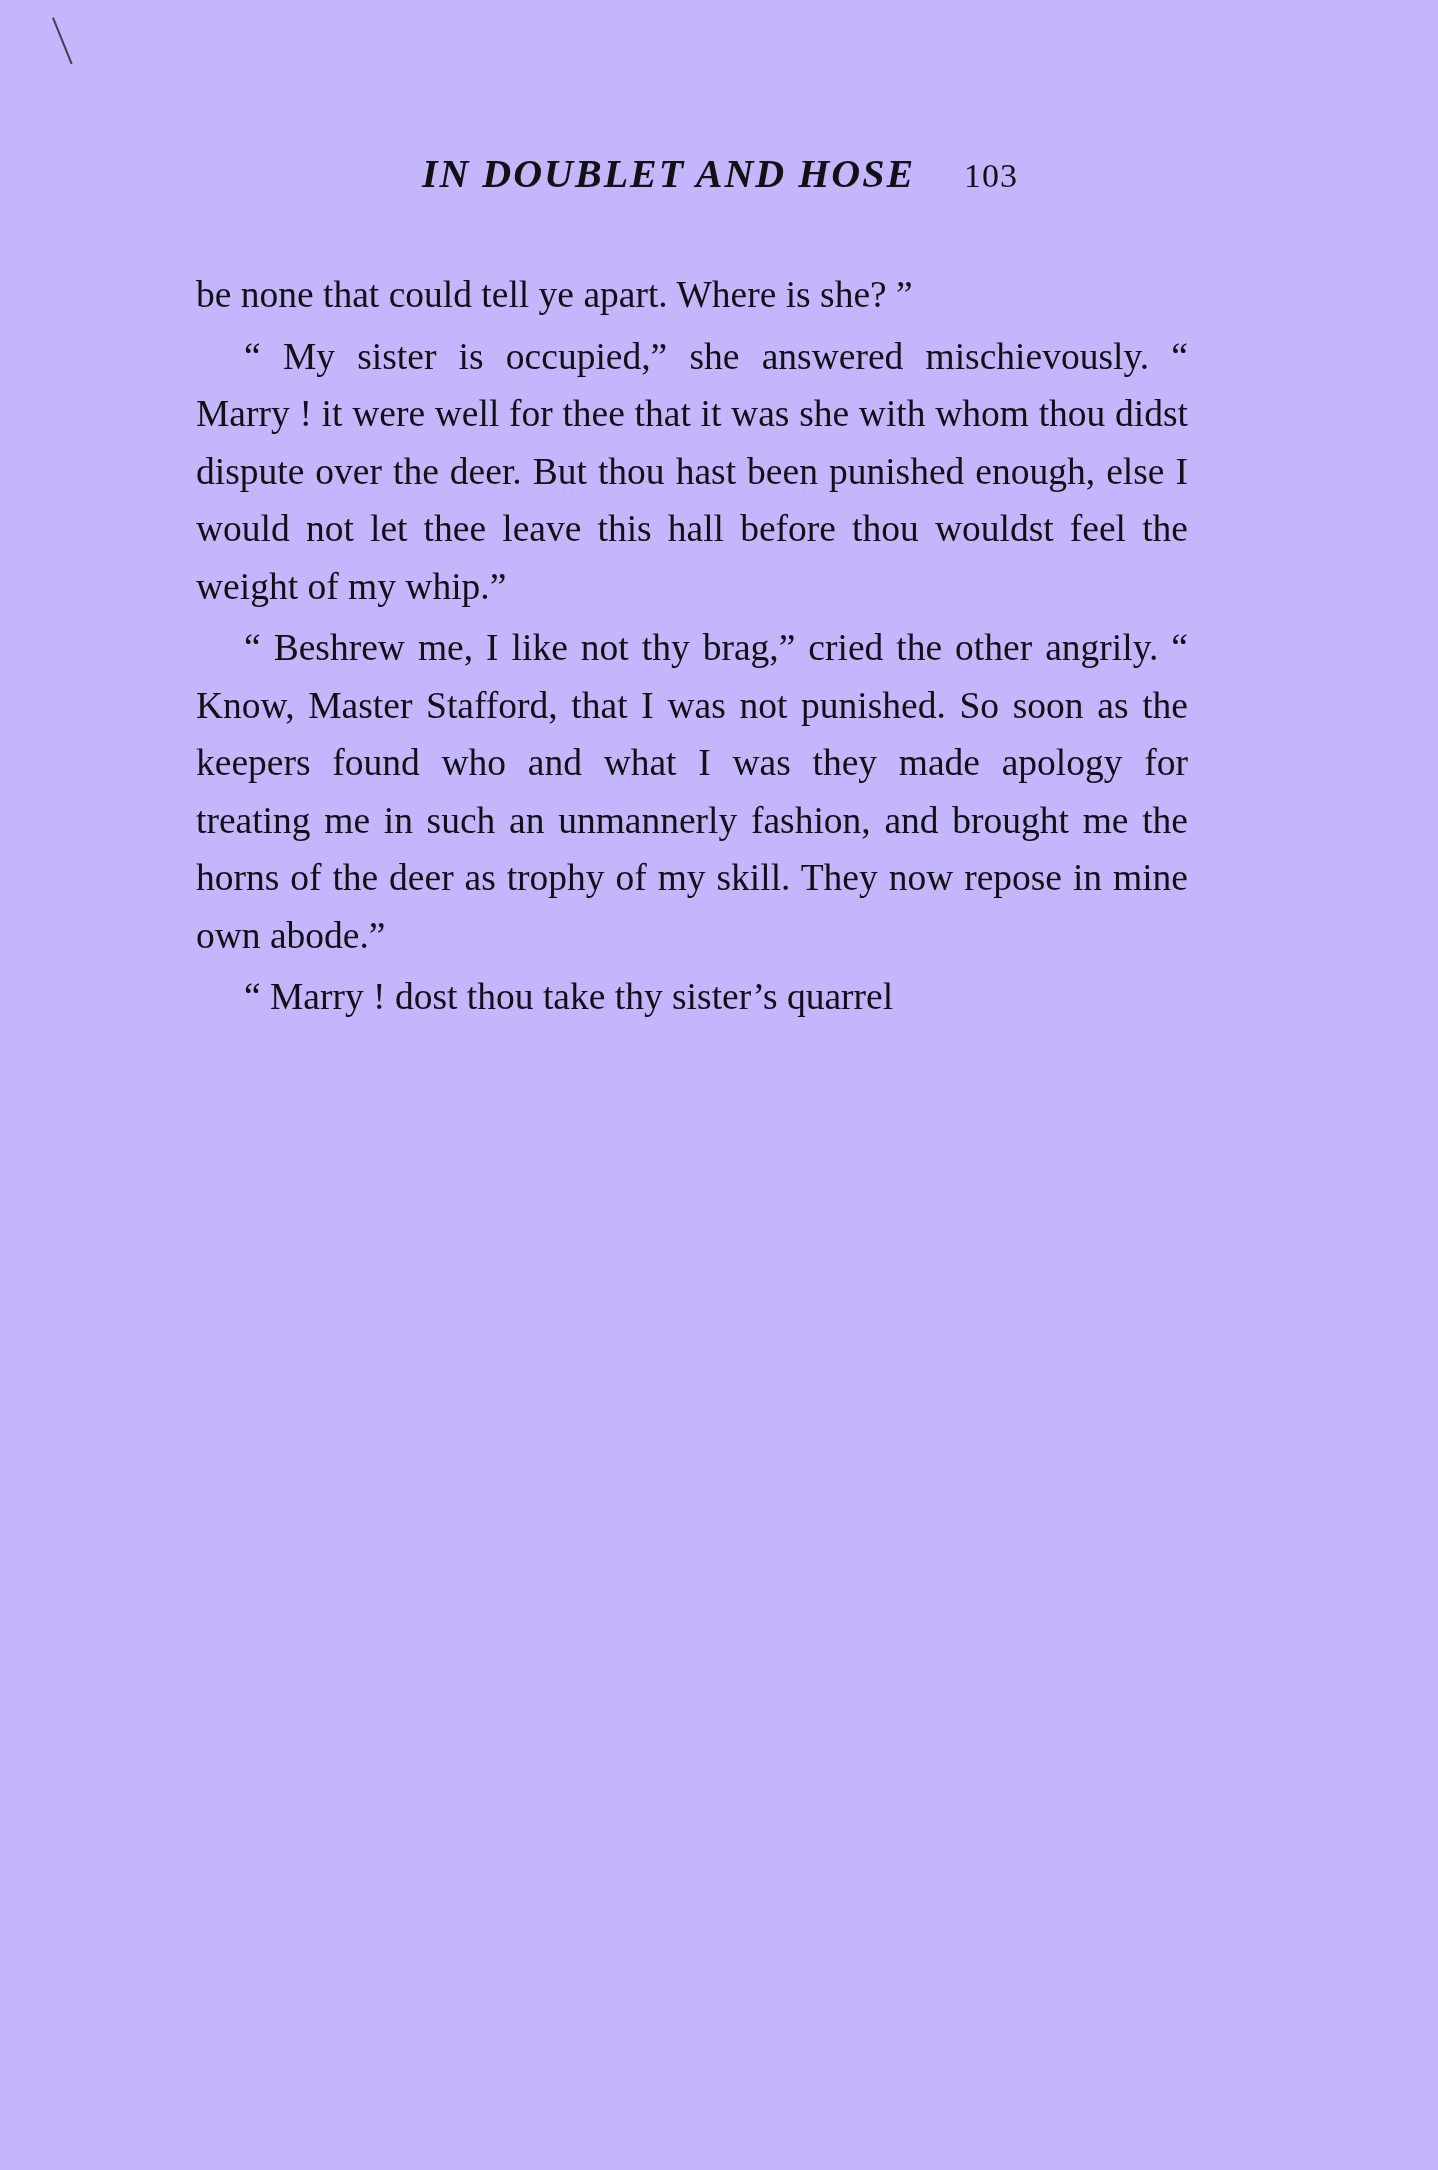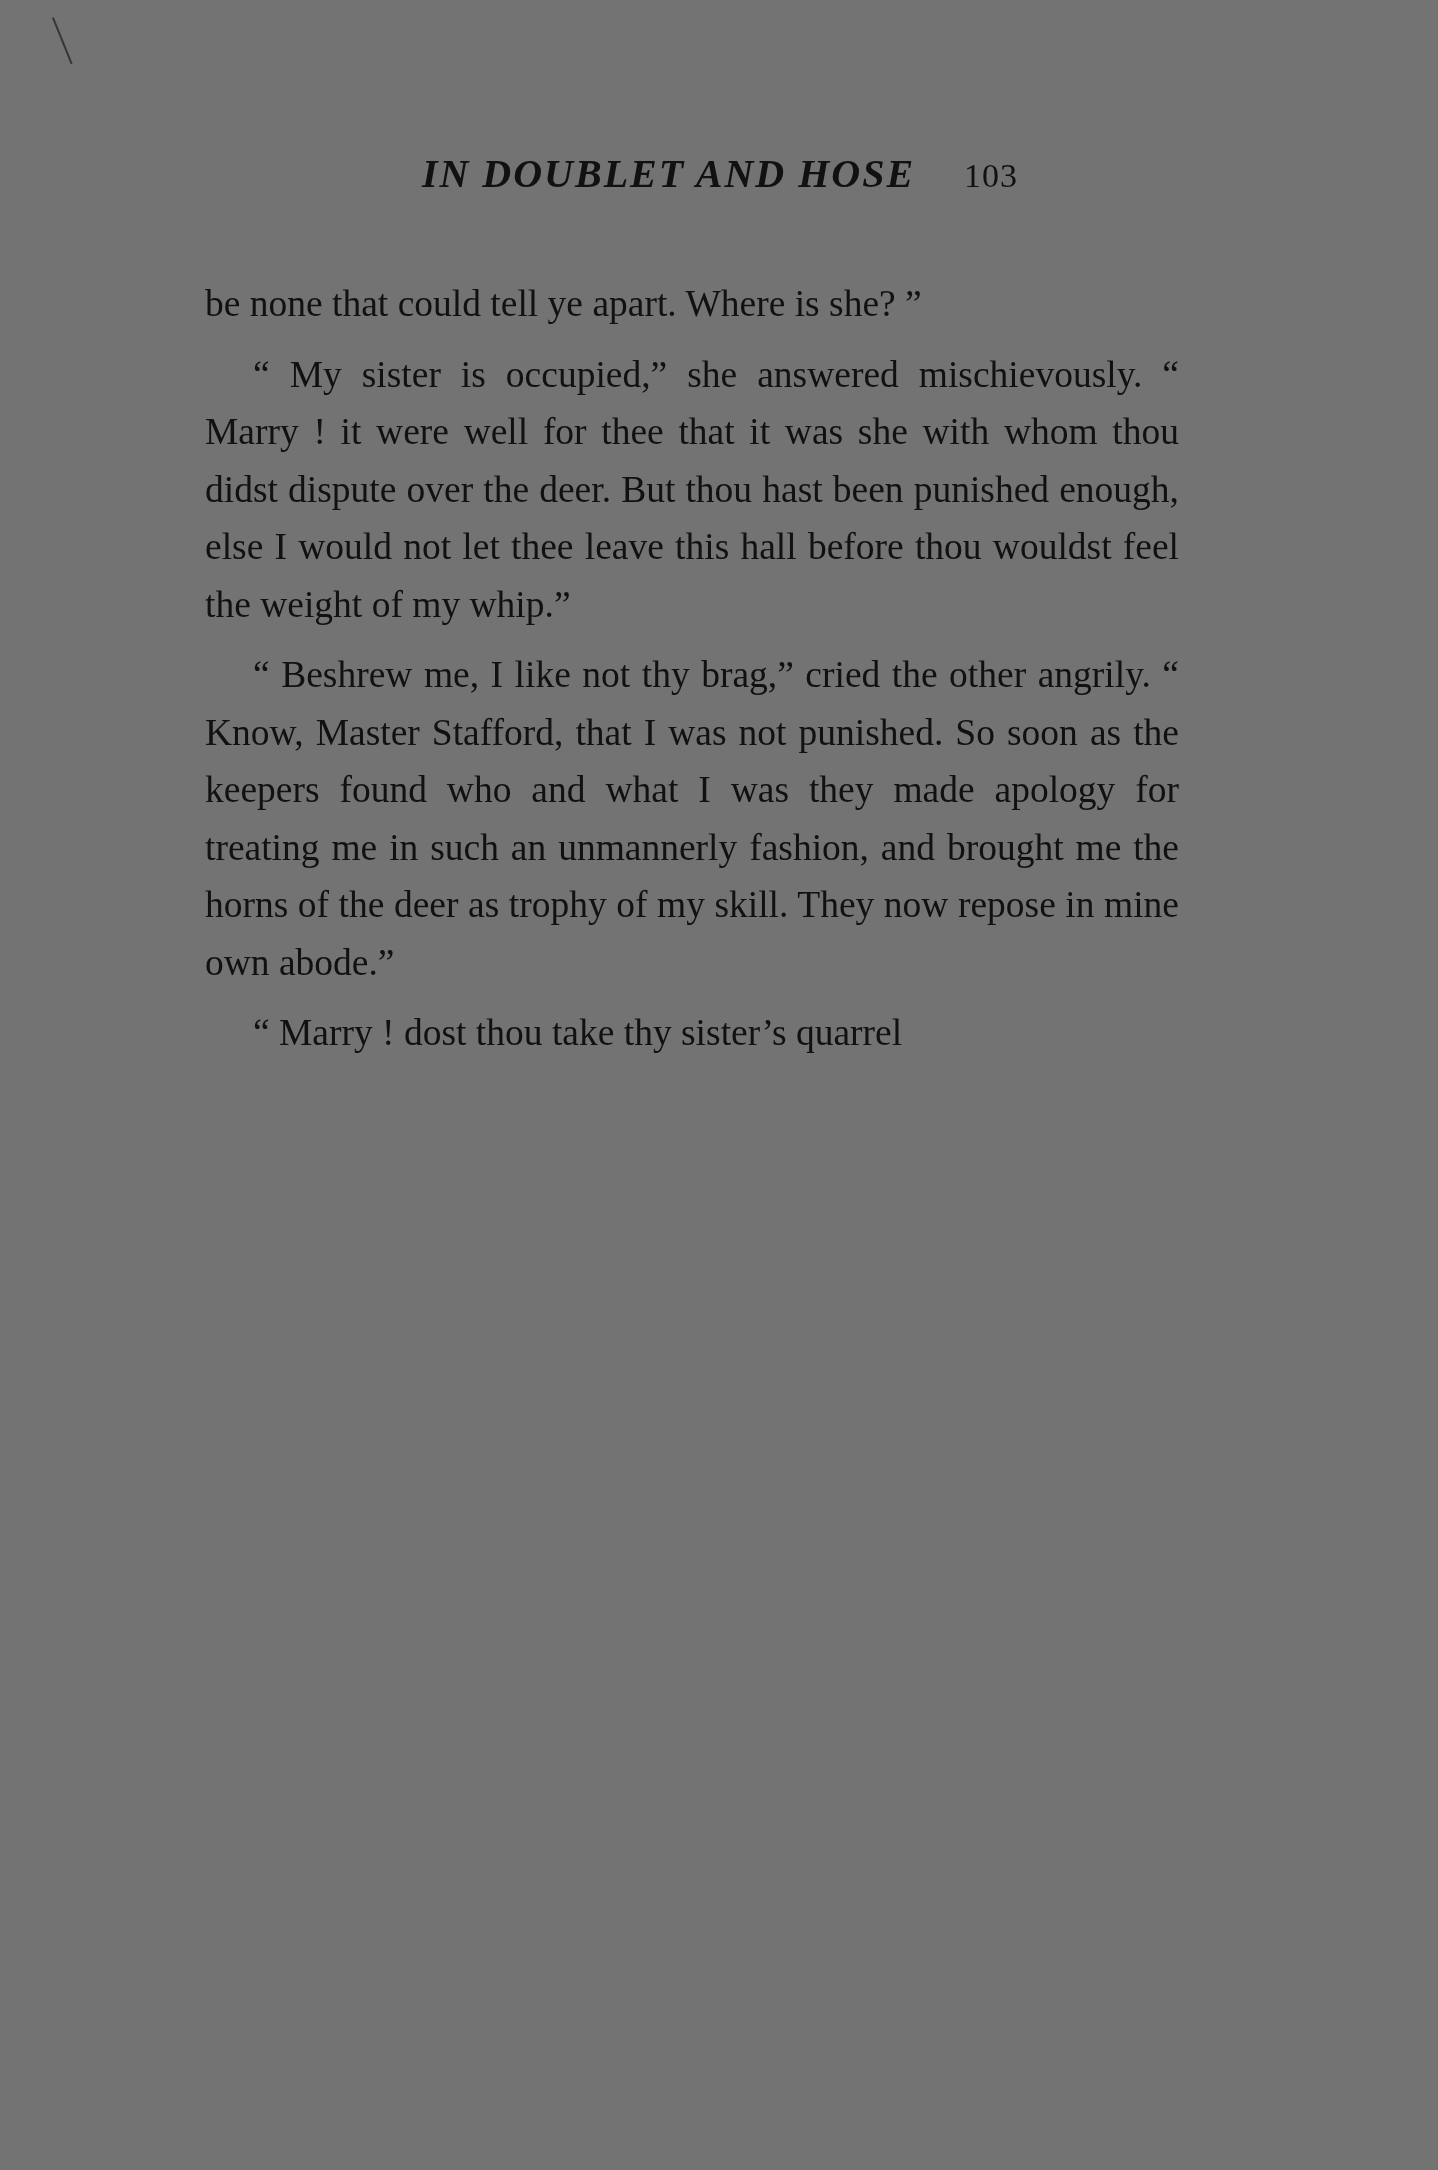--- a/index.html
+++ b/index.html
@@ -13,21 +13,21 @@
     position: relative;
     font-family: "Liberation Serif", serif;
     color: #111111;
     overflow: hidden;
   }
   .page {
     position: absolute;
     top: 0; left: 0;
     width: 1438px;
     height: 2170px;
-    background: #737373;
+    background: #c4b5fd;
   }
   
   .scan-mark {
     position: absolute;
     top: 18px;
     left: 52px;
     width: 34px;
     height: 44px;
     transform: rotate(0deg);
   }
@@ -68,21 +68,21 @@
     position: absolute;
     top: 262px;
     left: 192px;
     width: 1000px;
     font-size: 37.5px;
     line-height: 57.5px;
     text-align: justify;
     text-justify: inter-word;
   }
   .body-text p {
-    margin: 13px;
+    margin: 4px;
   }
   .body-text p.indent {
     text-indent: 48px;
   }
 </style>
 </head>
 <body>
 
 <div class="page">
 

